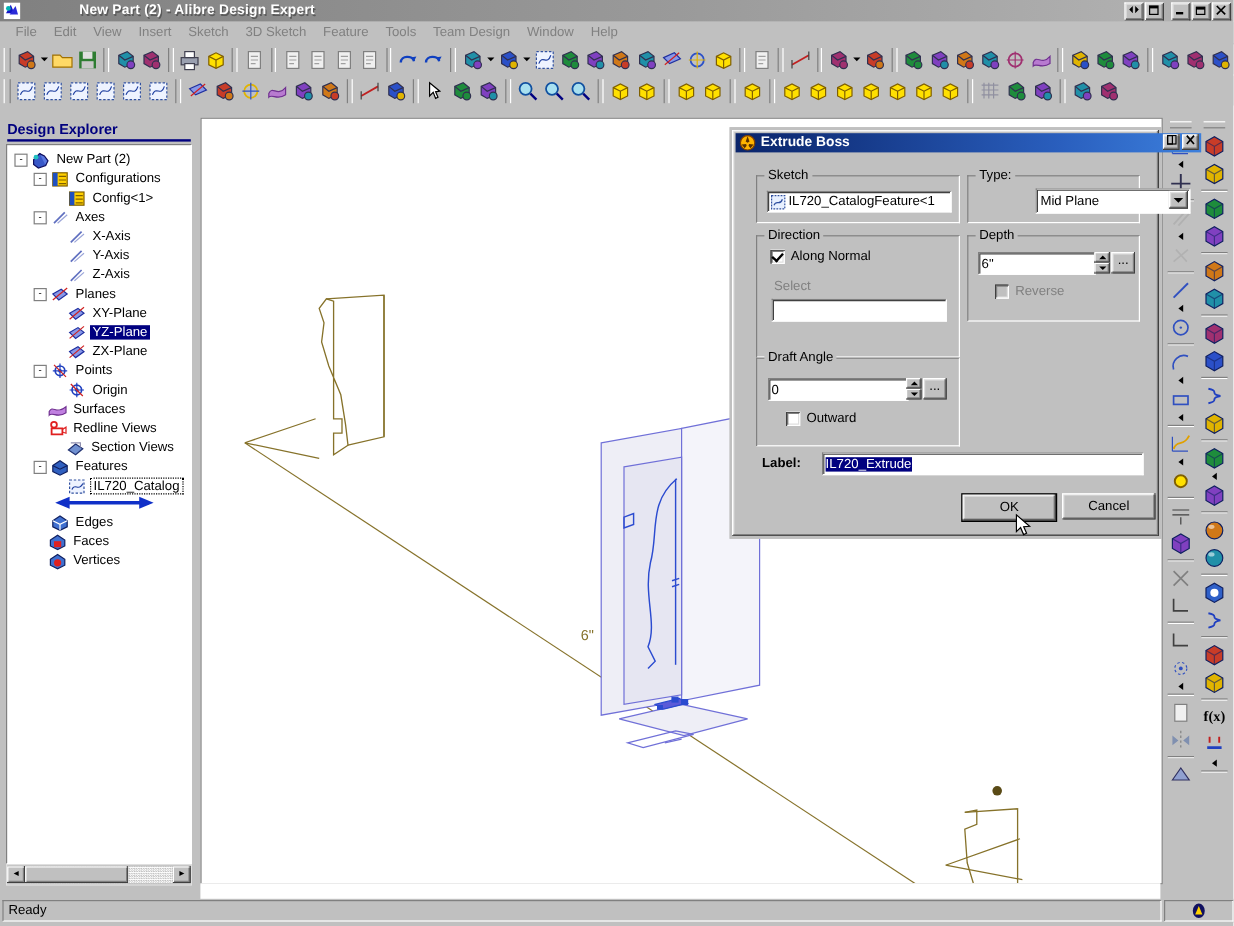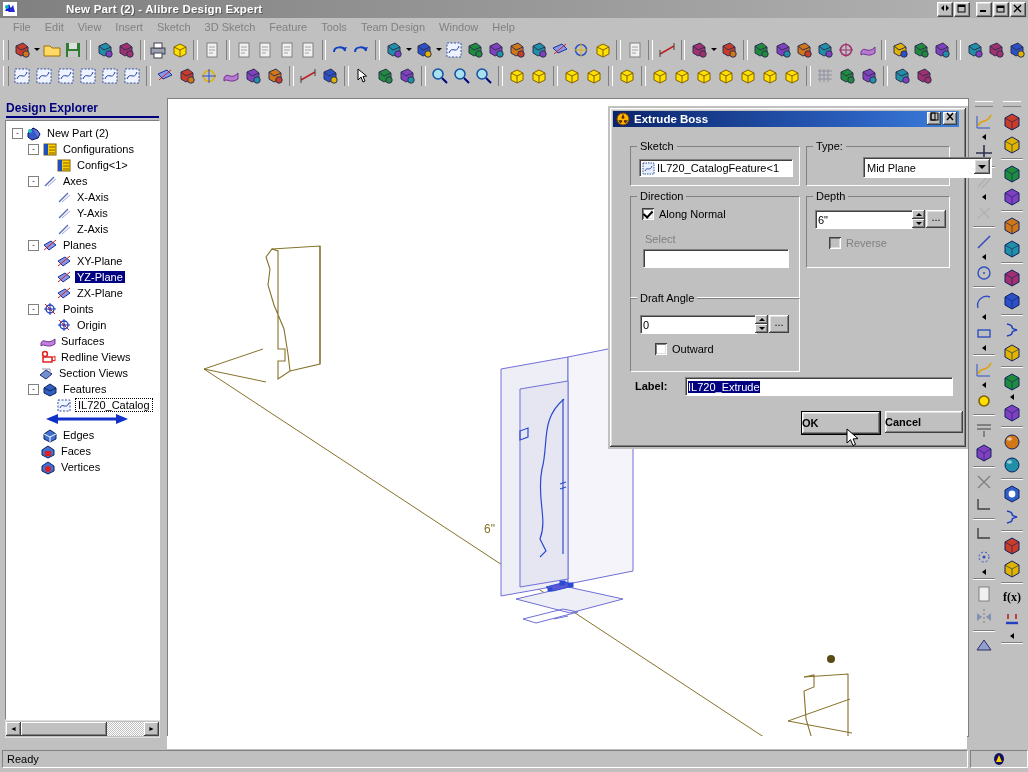--- a/index.html
+++ b/index.html
@@ -134,21 +134,21 @@
 
   
   .dialog{
     position:absolute;left:608px;top:106px;width:356px;height:339px;
     background:#c0c0c0;
     border:2px solid #c0c0c0;
     box-shadow:inset -1px -1px 0 #404040, inset 1px 1px 0 #ffffff,
                inset -2px -2px 0 #808080, inset 2px 2px 0 #dfdfdf;
   }
   .dlg-title{
-    position:absolute;left:3px;top:3px;width:346px;height:16px;
+    position:absolute;left:3px;top:3px;width:388px;height:16px;
     background:linear-gradient(90deg,#0a246a 0%,#2a5fbe 70%,#3c7fdc 100%);
     display:flex;align-items:center;
   }
   .dlg-title .dt-text{color:#fff;font-weight:bold;font-size:11.5px;margin-left:4px;}
   .dlg-title-btns{position:absolute;right:2px;top:1px;display:flex;gap:2px;}
   .dlg-tbtn{
     width:14px;height:13px;background:#c0c0c0;
     box-shadow:inset -1px -1px 0 #404040, inset 1px 1px 0 #ffffff,
                inset -2px -2px 0 #808080, inset 2px 2px 0 #dfdfdf;
     font-size:8px;line-height:12px;text-align:center;color:#000;
@@ -207,21 +207,21 @@
   .chkbox.on:after{
     content:"";position:absolute;left:3px;top:1px;width:4px;height:7px;
     border:solid #000;border-width:0 2px 2px 0;transform:rotate(42deg);
   }
   .chk.dis{color:#808080;}
   .chk.dis .chkbox{background:#c0c0c0;}
   .btn{
     position:absolute;background:#c0c0c0;
     box-shadow:inset -1px -1px 0 #404040, inset 1px 1px 0 #ffffff,
                inset -2px -2px 0 #808080, inset 2px 2px 0 #dfdfdf;
-    display:flex;align-items:center;font-size:11px;font-weight:bold;
+    display:flex;align-items:center;justify-content:center;font-size:11px;
   }
   .btn.default{border:1px solid #000;}
   .lbl{position:absolute;font-size:11px;}
   .lbl.bold{font-weight:bold;}
   .sel-text{background:#000080;color:#ffffff;}
 
   .cursor{position:absolute;width:14px;height:20px;pointer-events:none;}
 </style>
 </head>
 <body>
@@ -933,21 +933,21 @@
           </div>
           <div class="node" style="padding-left: 22px;">
             <span class="expander blank"></span>
             <span class="nicon"><svg width="16" height="15" viewBox="0 0 16 15">
                 <circle cx="5" cy="4" r="2.4" fill="none" stroke="#e02020" stroke-width="1.5"></circle>
                 <path d="M3 7 L3 12 L12 12 L12 7 Z" fill="none" stroke="#e02020" stroke-width="1.5"></path>
                 <path d="M12 8 L15 6 L15 11 L12 10" fill="none" stroke="#e02020"></path>
               </svg></span>
             <span class="nlabel">Redline Views</span>
           </div>
-          <div class="node" style="padding-left: 20px;">
+          <div class="node" style="padding-left: 37px;">
             <span class="expander blank"></span>
             <span class="nicon"><svg width="16" height="15" viewBox="0 0 16 15">
                 <path d="M2 9 L8 4 L14 8 L8 13 Z" fill="#7090d0" stroke="#203070"></path>
                 <path d="M4 3 L12 3 L12 7" fill="none" stroke="#9090b0"></path>
               </svg></span>
             <span class="nlabel">Section Views</span>
           </div>
           <div class="node" style="padding-left: 22px;">
             <span class="expander">-</span>
             <span class="nicon"><svg width="16" height="15" viewBox="0 0 16 15">

